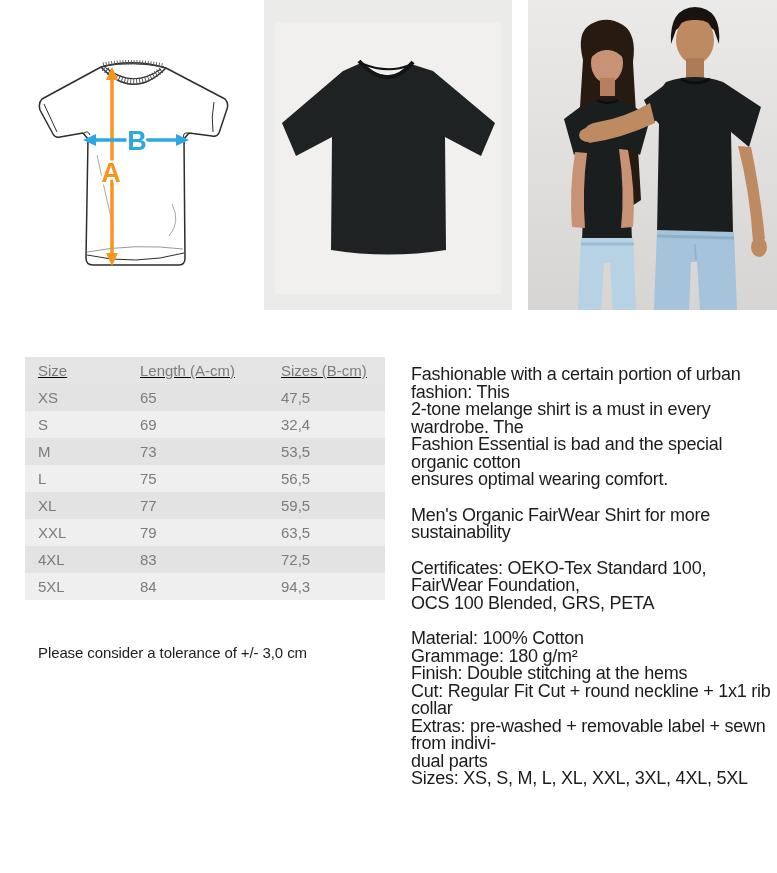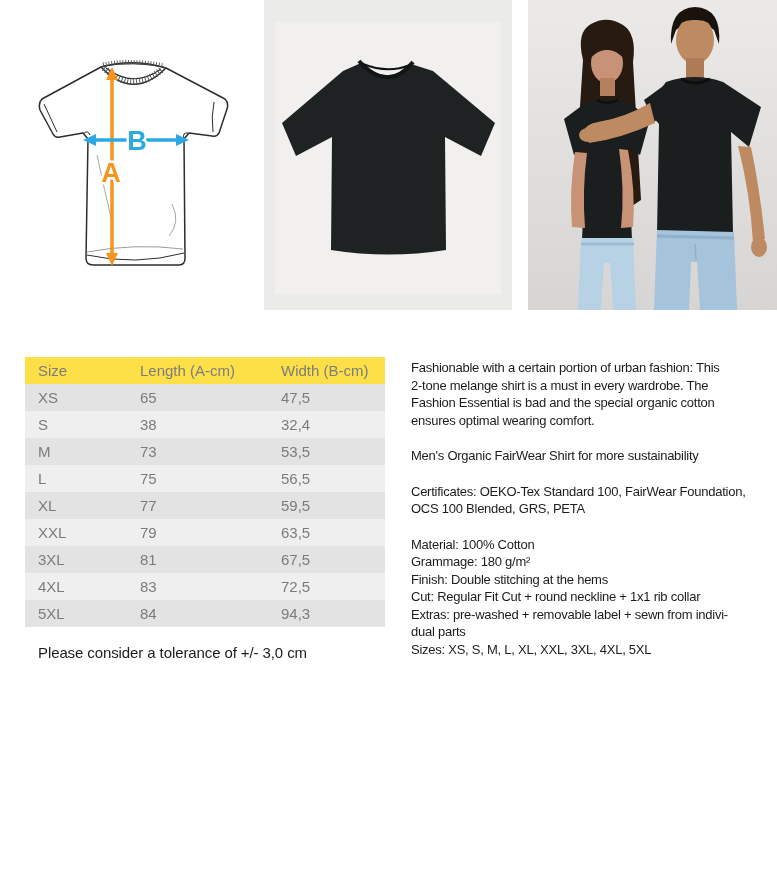--- a/index.html
+++ b/index.html
@@ -8,29 +8,29 @@
   #panel-diagram{left:0;width:258px;background:#ffffff;}
   #panel-flatlay{left:264px;width:248px;background:#efeeec;}
   #panel-models{left:528px;width:249px;background:#e4e2e0;}
   .panel svg{display:block;width:100%;height:100%;}
 
   
   #table-wrap{position:absolute;left:25px;top:357px;width:360px;}
   table{border-collapse:collapse;width:360px;table-layout:fixed;}
   th,td{font-size:15px;font-weight:400;color:#7c7c7c;text-align:left;padding:0 0 0 13px;height:27px;line-height:27px;white-space:nowrap;overflow:hidden;}
   col.c1{width:102px;}col.c2{width:141px;}col.c3{width:117px;}
-  thead tr{background:#fde047;}
+  thead tr{background:#e5e5e5;text-decoration:underline;}
   tbody tr:nth-child(odd){background:#e3e3e3;}
   tbody tr:nth-child(even){background:#efefef;}
 
   #tolerance-note{position:absolute;left:38px;top:644px;font-size:15px;color:#1d1d1d;letter-spacing:-0.1px;}
 
   
   #description{position:absolute;left:411px;top:355px;width:362px;color:#1c1c1c;}
-  #description p{margin:4px 0 18px 0;font-size:13px;line-height:17.5px;letter-spacing:-0.25px;white-space:pre-line;}
+  #description p{margin:11px 0 18px 0;font-size:18px;line-height:17.5px;letter-spacing:-0.25px;white-space:pre-line;}
 
   .halo{paint-order:stroke;stroke:#ffffff;stroke-width:5px;stroke-linejoin:round;
         font-family:"Liberation Sans",sans-serif;font-weight:bold;font-size:27px;}
 </style>
 </head>
 <body>
 
 <div class="panel" id="panel-diagram">
   <svg viewBox="0 0 258 310">
 
@@ -130,32 +130,32 @@
   <table>
     <colgroup>
         <col class="c1">
         <col class="c2">
         <col class="c3">
       </colgroup>
     <thead>
       <tr>
         <th>Size</th>
         <th>Length (A-cm)</th>
-        <th>Width (B-cm)</th>
+        <th>Sizes (B-cm)</th>
       </tr>
     </thead>
     <tbody>
       <tr>
         <td>XS</td>
         <td>65</td>
         <td>47,5</td>
       </tr>
       <tr>
         <td>S</td>
-        <td>38</td>
+        <td>69</td>
         <td>32,4</td>
       </tr>
       <tr>
         <td>M</td>
         <td>73</td>
         <td>53,5</td>
       </tr>
       <tr>
         <td>L</td>
         <td>75</td>
@@ -163,25 +163,20 @@
       </tr>
       <tr>
         <td>XL</td>
         <td>77</td>
         <td>59,5</td>
       </tr>
       <tr>
         <td>XXL</td>
         <td>79</td>
         <td>63,5</td>
-      </tr>
-      <tr>
-        <td>3XL</td>
-        <td>81</td>
-        <td>67,5</td>
       </tr>
       <tr>
         <td>4XL</td>
         <td>83</td>
         <td>72,5</td>
       </tr>
       <tr>
         <td>5XL</td>
         <td>84</td>
         <td>94,3</td>

